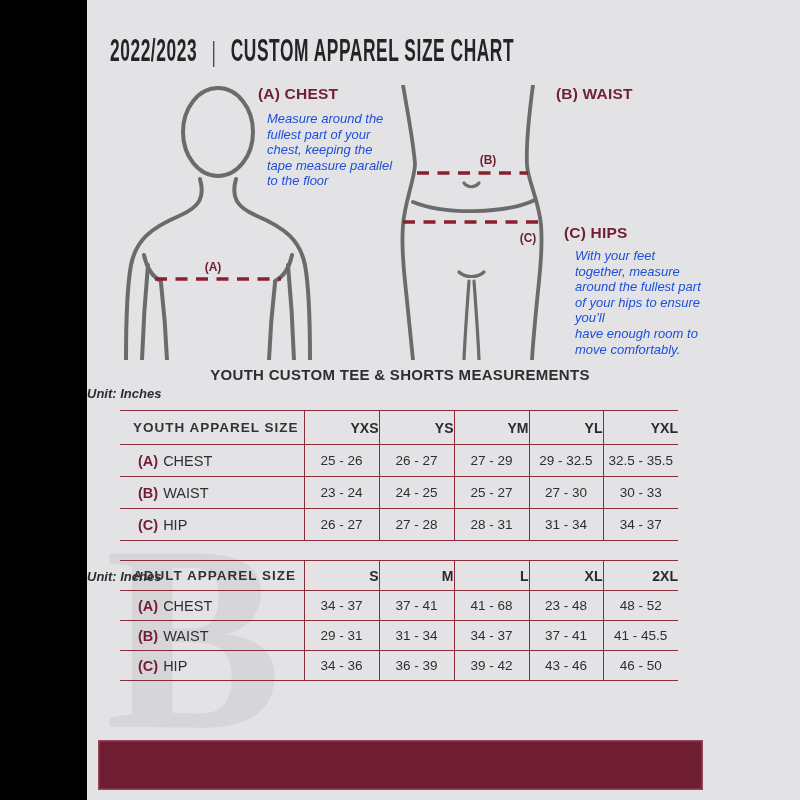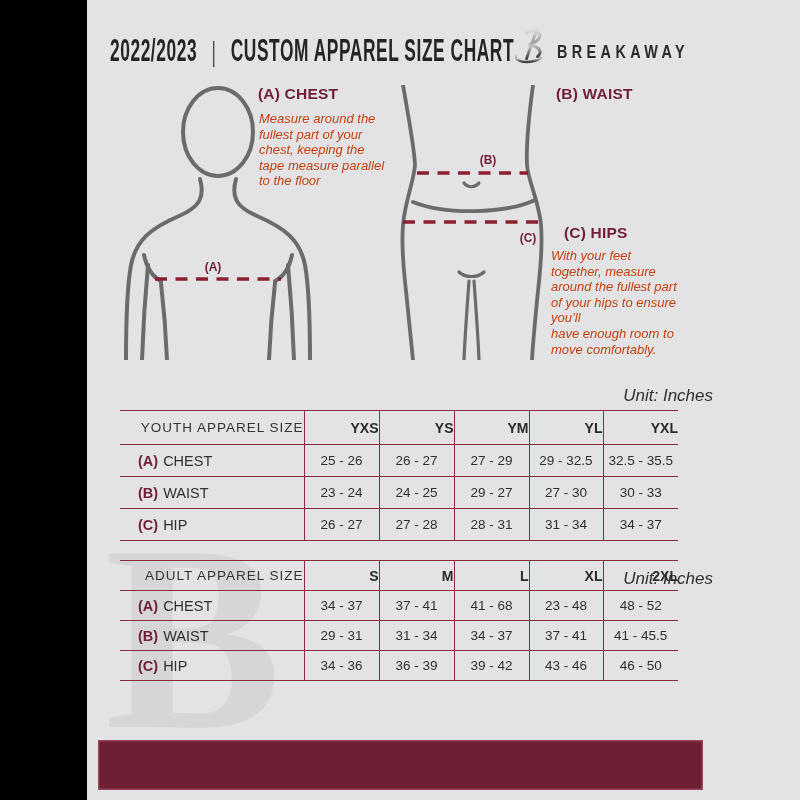--- a/index.html
+++ b/index.html
@@ -34,41 +34,41 @@
   #fig-hips  { left:306px; top:85px; }
   .g-heading {
     position:absolute; font-weight:bold; font-size:15.5px;
     letter-spacing:0.2px; color:#701D36;
   }
   #gA-h { left:171px; top:85px; }
   #gB-h { left:469px; top:85px; }
   #gC-h { left:469px; top:224px;margin-left:8px; }
   .g-body {
     position:absolute; font-style:italic; font-size:13px; line-height:15.6px;
-    color:#c2410c; white-space:pre-line;
+    color:#1d4ed8; white-space:pre-line;margin-left:8px;
   }
   #gA-b { left:172px; top:111px; width:185px; }
   #gB-b { left:470px; top:111px; width:165px; }
-  #gC-b { left:464px; top:248px; width:175px; }
+  #gC-b { left:480px; top:248px; width:175px; }
 
   
   .watermark {
     position:absolute; left:18px; top:505px;
     font-family:"Liberation Serif", serif; font-weight:bold;
     font-size:265px; line-height:1; color:#D6D6D9;
   }
 
   
   .sec-title {
     position:absolute; left:0; width:626px; text-align:center;
     font-weight:bold; font-size:15px; letter-spacing:0.3px; color:#2E2E30;
   }
   .sec-unit {
-    position:absolute; left:0; width:626px; text-align:right;
-    font-style:italic; font-size:17px; color:#2E2E30;
+    position:absolute; left:0; width:626px; text-align:left;
+    font-style:italic; font-size:13px; color:#2E2E30;font-weight:bold;
   }
   #youth-title { top:366px; } #youth-unit { top:386px; }
   #adult-title { top:549px; } #adult-unit { top:569px; }
 
   
   table.size-table {
     position:absolute; left:33px; width:558px;
     border-collapse:collapse; table-layout:fixed;
   }
   #youth-table { top:410px; }
@@ -79,21 +79,21 @@
   .size-table tr:last-child td { border-bottom:1.5px solid #8C2B3B; }
   .size-table th:not(:first-child), .size-table td:not(:first-child) {
     border-left:1.5px solid #8C2B3B;
   }
   #youth-table th { height:34px; } #youth-table td { height:32px; }
   #adult-table th { height:30px; } #adult-table td { height:30px; }
   .size-table th {
     font-weight:bold; font-size:14px; color:#2B2B2D; text-align:right;
   }
   .size-table th.lbl-col {
-    text-align:right; padding-left:13px; font-weight:normal;
+    text-align:left; padding-left:13px; font-weight:bold;
     letter-spacing:1px; font-size:13.5px; color:#333335;
   }
   td.row-label { text-align:left; padding-left:18px; font-size:14.5px; color:#2F2F31; }
   td.row-label .k { color:#701D36; font-weight:bold; margin-right:5px; }
   td.val { text-align:center; font-size:13.5px; color:#2F2F31; }
 
   
   .footer-bar {
     position:absolute; left:11px; top:740px; width:605px; height:50px;
     background:#6F1D33;
@@ -102,38 +102,20 @@
 </style>
 </head>
 <body>
 
 <div class="page">
 
   <div class="hdr-left">
     <span>2022/2023</span>
     <span class="divider">|</span>
     <span>CUSTOM APPAREL SIZE CHART</span>
-  </div>
-  <div class="brand">
-    <span>
-      <svg width="30" height="42" viewBox="0 0 44 50" fill="none">
-        <defs>
-          <linearGradient id="mg" x1="0" y1="0" x2="0" y2="1">
-            <stop offset="0" stop-color="#D9D9D9"></stop>
-            <stop offset="0.42" stop-color="#9C9C9C"></stop>
-            <stop offset="0.55" stop-color="#C4C4C4"></stop>
-            <stop offset="1" stop-color="#3E3E3E"></stop>
-          </linearGradient>
-        </defs>
-        <path d="M 17,7 C 33,1 43,9 32,19 C 28,22 24,24 20,25 C 34,26 42,34 33,42" stroke="url(#mg)" stroke-width="4.2" stroke-linecap="round"></path>
-        <path d="M 32,3 C 27,17 21,32 17,45" stroke="url(#mg)" stroke-width="4.2" stroke-linecap="round"></path>
-        <path d="M 38,44 C 28,51 9,52 2,45 C 0,43 0,40 2,39" stroke="url(#mg)" stroke-width="4" stroke-linecap="round"></path>
-      </svg>
-    </span>
-    <span class="brand-name">BREAKAWAY</span>
   </div>
 
   <svg id="fig-torso" class="fig" width="215" height="275" viewBox="0 0 215 275">
     <g stroke="#6B6B6B" stroke-width="4" fill="none" stroke-linecap="round">
       <ellipse cx="103" cy="47" rx="35" ry="44"></ellipse>
       <path d="M 85,94 C 90,112 85,122 64,131 C 36,143 21,155 16,180 C 12,202 11,240 11,275"></path>
       <path d="M 121,94 C 116,112 121,122 142,131 C 170,143 185,155 190,180 C 194,202 195,240 195,275"></path>
       <path d="M 29,170 C 32,184 38,192 46,196"></path>
       <path d="M 33,180 C 30,212 28,245 27,275"></path>
       <path d="M 46,198 C 49,224 51,250 52,275"></path>
@@ -172,20 +154,21 @@
   <div id="gC-b" class="g-body">With your feet
 together, measure
 around the fullest part
 of your hips to ensure
 you’ll
 have enough room to
 move comfortably.</div>
 
   <div class="watermark">B</div>
 
+  <div id="youth-title" class="sec-title">YOUTH CUSTOM TEE &amp; SHORTS MEASUREMENTS</div>
   <div id="youth-unit" class="sec-unit">Unit: Inches</div>
   <table id="youth-table" class="size-table">
     <colgroup>
         <col style="width:184px">
         <col style="width:75px">
         <col style="width:75px">
         <col style="width:75px">
         <col style="width:74px">
         <col style="width:75px">
       </colgroup>
@@ -203,21 +186,21 @@
       <td class="val">25 - 26</td>
       <td class="val">26 - 27</td>
       <td class="val">27 - 29</td>
       <td class="val">29 - 32.5</td>
       <td class="val">32.5 - 35.5</td>
     </tr>
     <tr>
       <td class="row-label"><span class="k">(B)</span><span>WAIST</span></td>
       <td class="val">23 - 24</td>
       <td class="val">24 - 25</td>
-      <td class="val">29 - 27</td>
+      <td class="val">25 - 27</td>
       <td class="val">27 - 30</td>
       <td class="val">30 - 33</td>
     </tr>
     <tr>
       <td class="row-label"><span class="k">(C)</span><span>HIP</span></td>
       <td class="val">26 - 27</td>
       <td class="val">27 - 28</td>
       <td class="val">28 - 31</td>
       <td class="val">31 - 34</td>
       <td class="val">34 - 37</td>

